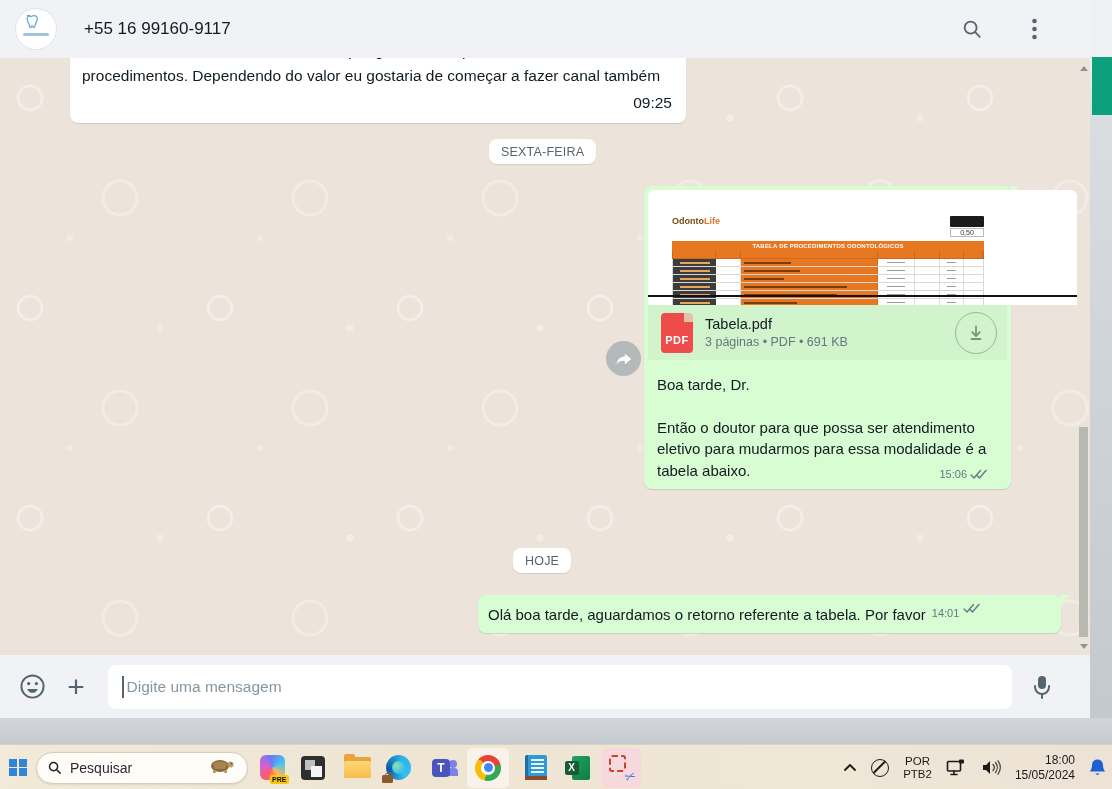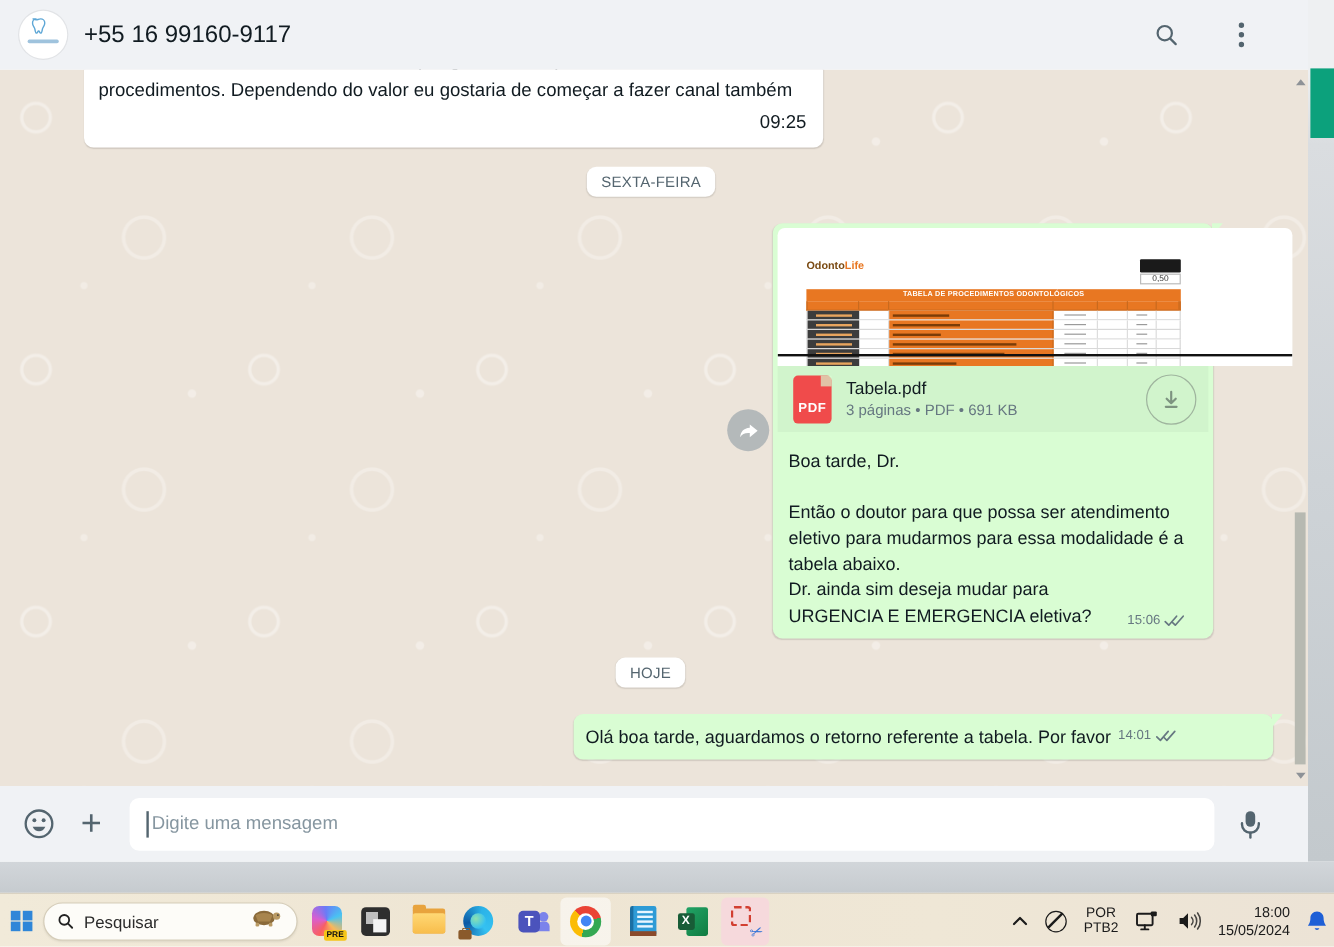--- a/index.html
+++ b/index.html
@@ -4,21 +4,21 @@
 <style>
   * { margin:0; padding:0; box-sizing:border-box; }
   body { font-family:"Liberation Sans", sans-serif; }
   .screen { position:relative; width:1112px; height:789px; overflow:hidden; background:#fff; }
 
   
   .wa-header { position:absolute; left:0; top:0; width:1090px; height:58px; background:#f0f2f5; display:flex; align-items:center; padding:0 16px; z-index:30; }
   .avatar { width:40px; height:40px; border-radius:50%; background:#fff; box-shadow:0 0 0 1px rgba(0,0,0,.06); position:relative; overflow:hidden; flex:0 0 auto; }
   .avatar svg { position:absolute; left:10px; top:5px; }
   .avatar .tinyline { position:absolute; left:7px; top:24px; width:26px; height:3px; background:#9fc3dd; border-radius:2px; }
-  .chat-title { margin-left:14px; font-size:20px; color:#111b21; }
+  .chat-title { margin-left:28px; font-size:17px; color:#111b21; }
   .hdr-icons { margin-left:auto; display:flex; align-items:center; gap:38px; padding-right:28px; }
   .icon-btn { width:24px; height:24px; display:flex; align-items:center; justify-content:center; cursor:pointer; }
 
   
   .chat-area { position:absolute; left:0; top:58px; width:1090px; height:597px; overflow:hidden;
     background-color:#ece4da;
     background-image:
       radial-gradient(circle at 30px 40px, rgba(255,255,255,0) 10px, rgba(255,255,255,.38) 11px, rgba(255,255,255,.38) 12.5px, transparent 14px),
       radial-gradient(circle at 120px 140px, transparent 15px, rgba(255,255,255,.3) 16px, rgba(255,255,255,.3) 18px, transparent 19px),
       radial-gradient(circle at 160px 60px, rgba(255,255,255,.35) 0 3px, transparent 4px),
@@ -75,21 +75,21 @@
   .dl-btn { margin-left:auto; width:42px; height:42px; border-radius:50%; border:1.6px solid #9fb49e; display:flex; align-items:center; justify-content:center; cursor:pointer; }
 
   .msg-file .text-block { padding:14px 8px 0 9px; font-size:15px; line-height:21.5px; }
   .msg-file .p1 { margin-bottom:21px; }
   .msg-file .time-row { position:absolute; right:24px; bottom:9px; display:flex; align-items:center; gap:3px; }
 
   .forward-btn { position:absolute; left:606px; top:283px; width:35px; height:35px; border-radius:50%; background:rgba(134,150,160,.55); display:flex; align-items:center; justify-content:center; cursor:pointer; }
 
   .msg-last { left:478px; top:537px; width:583px; padding:8px 9px 8px 10px; font-size:15px; line-height:21px; }
   .msg-last .line { display:flex; align-items:flex-end; }
-  .msg-last .time-wrap { margin-left:6px; display:flex; align-items:center; gap:4px; white-space:nowrap; padding-bottom:1px; }
+  .msg-last .time-wrap { margin-left:6px; display:flex; gap:4px; white-space:nowrap; padding-bottom:1px; }
 
   
   .scrollbar { position:absolute; left:1078px; top:58px; width:12px; height:597px; }
   .sb-arrow { position:absolute; left:2px; width:0; height:0; border-left:4px solid transparent; border-right:4px solid transparent; }
   .sb-up { top:8px; border-bottom:5px solid #8e9297; }
   .sb-down { bottom:6px; border-top:5px solid #8e9297; }
   .sb-thumb { position:absolute; left:1px; top:369px; width:9px; height:210px; background:#b7b9b1; }
 
   
   .composer { position:absolute; left:0; top:655px; width:1090px; height:63px; background:#f0f2f5; display:flex; align-items:center; padding:0 18px; z-index:10; }
@@ -324,21 +324,20 @@
         <div class="dl-btn">
           <svg width="18" height="18" viewBox="0 0 18 18">
               <path d="M9 2.5v9M5.2 8.2 9 12l3.8-3.8M4.5 15h9" stroke="#7d9380" stroke-width="1.8" fill="none" stroke-linecap="round" stroke-linejoin="round"></path>
             </svg>
         </div>
       </div>
 
       <div class="text-block">
         <div class="p1">Boa tarde, Dr.</div>
         <div>Então o doutor para que possa ser atendimento eletivo para mudarmos para essa modalidade é a tabela abaixo.</div>
-        <div style="padding-right:60px;">Dr. ainda sim deseja mudar para URGENCIA E EMERGENCIA eletiva?</div>
       </div>
       <div class="time-row">
         <span class="msg-time">15:06</span>
         <svg width="17" height="11" viewBox="0 0 17 11">
             <path d="m1 6 3 3 6.5-7.5" stroke="#667781" stroke-width="1.4" fill="none" stroke-linecap="round" stroke-linejoin="round"></path>
             <path d="m7 6.6 2.4 2.4L16 1.5" stroke="#667781" stroke-width="1.4" fill="none" stroke-linecap="round" stroke-linejoin="round"></path>
           </svg>
       </div>
     </div>
 

